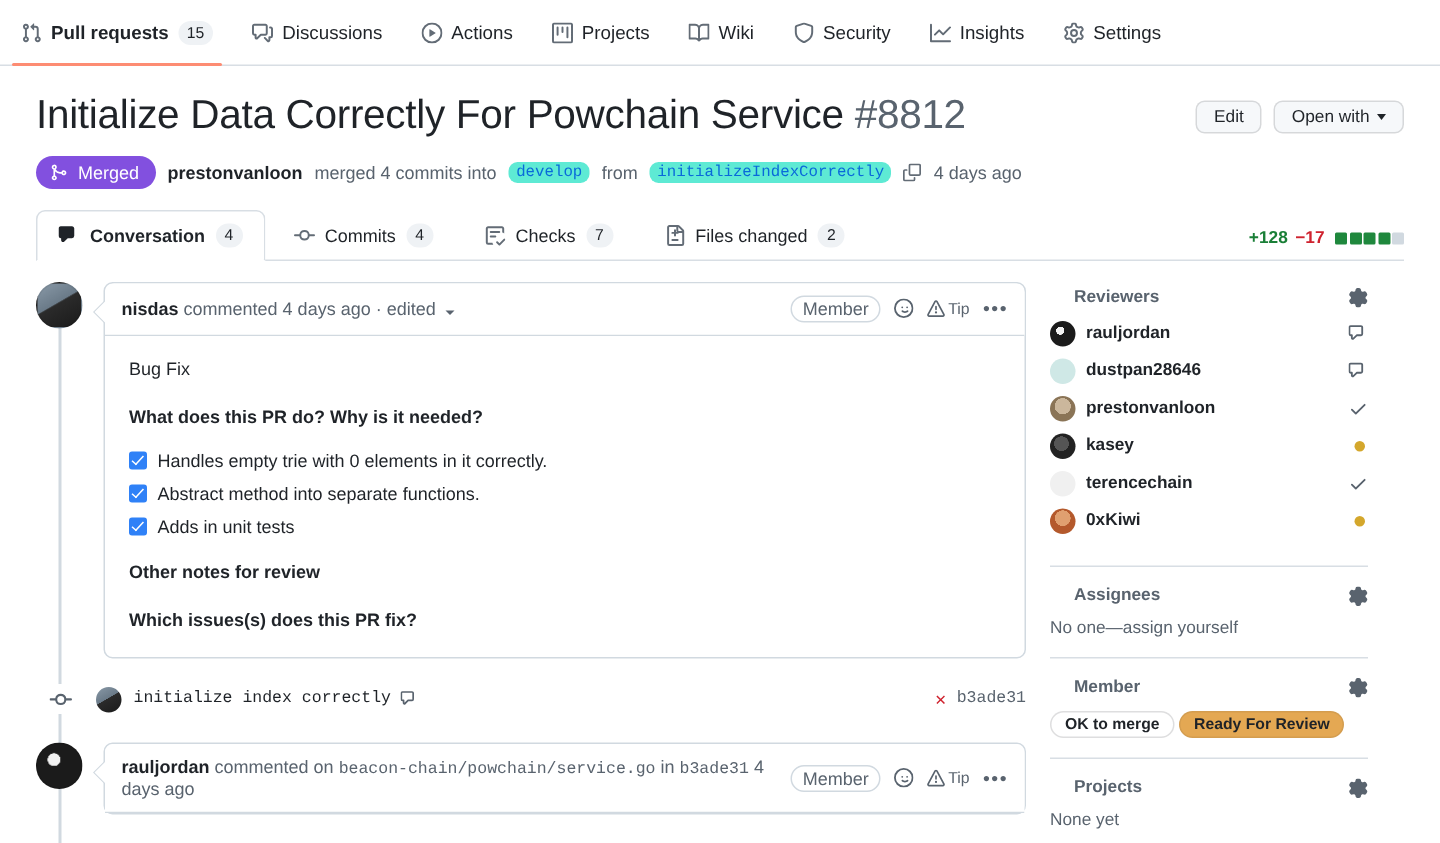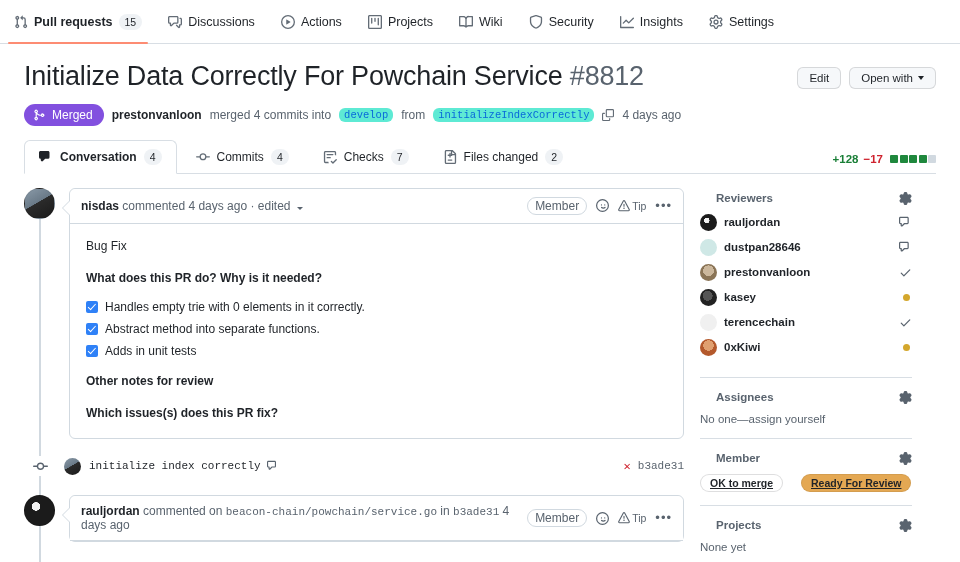--- a/index.html
+++ b/index.html
@@ -207,21 +207,21 @@
   .sb-empty { color: #59636e; font-size: 11.5px; }
   .rev {
     display: flex; align-items: center; gap: 7px;
     margin-bottom: 8px;
   }
   .rev .r-av { width: 17px; height: 17px; border-radius: 50%; flex: 0 0 auto; overflow: hidden; }
   .rev .r-name { color: #1f2328; font-weight: bold; font-size: 11.5px; }
   .rev .r-status { margin-left: auto; display: inline-flex; align-items: center; color: #59636e; }
   .dot-pending { width: 7px; height: 7px; border-radius: 50%; background: #d4a72c; display: inline-block; margin-right: 2px; }
   .check { color: #59636e; }
-  .labels { display: flex; flex-wrap: wrap; gap: 18px; text-decoration: underline; }
+  .labels { display: flex; flex-wrap: wrap; gap: 3px; }
   .label {
     border-radius: 2em; padding: 2px 9px;
     font-size: 10.5px; font-weight: bold;
     border: 1px solid rgba(31,35,40,.15);
   }
 </style>
 </head>
 <body>
 
 <div class="repo-nav">

